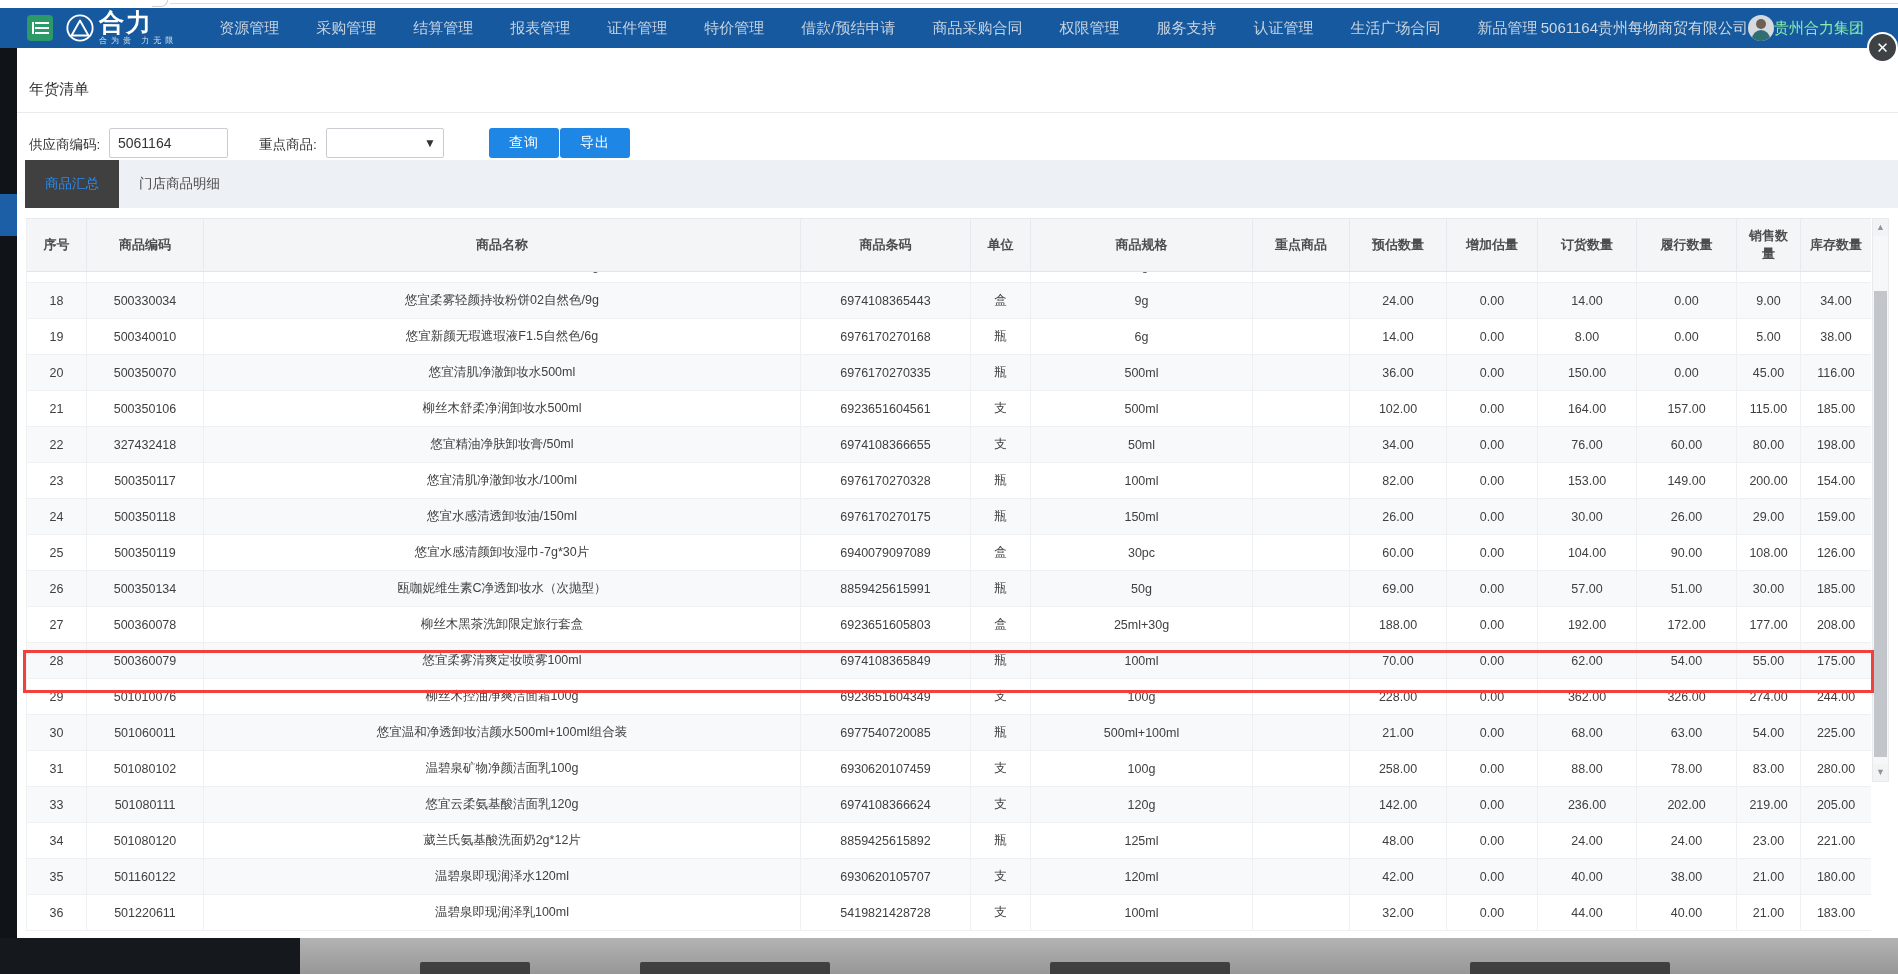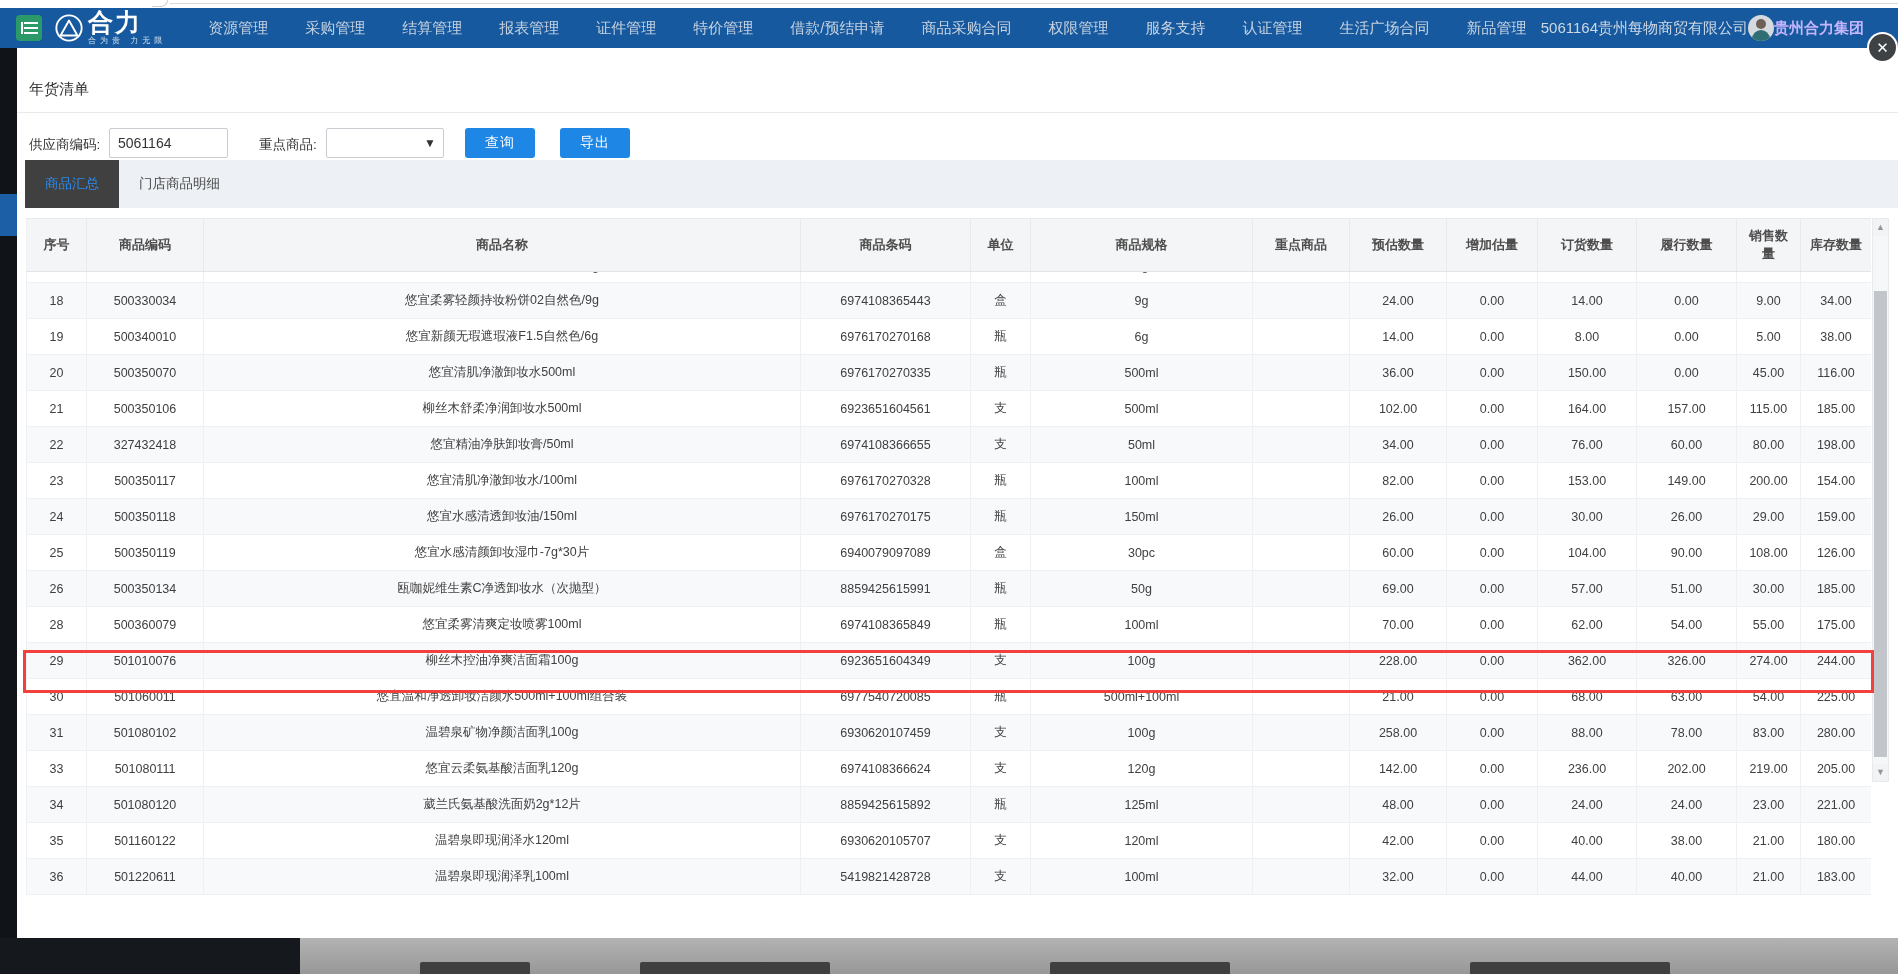--- a/index.html
+++ b/index.html
@@ -8,40 +8,40 @@
          font-family:"Liberation Sans","DejaVu Sans",sans-serif;}
 
   
   .top-strip{position:absolute;left:0;top:0;width:100%;height:8px;background:#fff;z-index:5;}
   .top-strip .edge-line{position:absolute;top:3px;left:170px;right:0;height:1px;background:#d9d9d9;}
   .top-strip .tab-curve{position:absolute;top:0;left:152px;width:16px;height:7px;
         border-right:1px solid #cfcfcf;border-bottom:1px solid #cfcfcf;border-bottom-right-radius:9px;}
 
   
   .navbar{position:absolute;left:0;top:8px;width:100%;height:40px;background:#16599e;
-          display:flex;align-items:center;padding:0 34px 0 16px;z-index:10;}
+          display:flex;align-items:center;padding:0 34px 0 27px;z-index:10;}
   .hamburger{width:26px;height:26px;border-radius:4px;background:#2b9a68;flex:0 0 auto;
              display:flex;flex-direction:column;justify-content:center;align-items:center;gap:3px;
              border:none;cursor:pointer;position:relative;}
   .hamburger i{display:block;width:14px;height:2px;background:#fff;}
   .hamburger::before{content:"";position:absolute;left:5px;top:7px;width:2px;height:12px;background:#fff;}
   .hamburger i{margin-left:4px;}
   .logo{display:flex;align-items:center;margin-left:12px;flex:0 0 auto;}
   .logo svg{display:block;}
   .logo-txt{margin-left:4px;display:flex;flex-direction:column;align-items:flex-start;}
   .brand{color:#fff;font-size:25px;font-weight:800;line-height:24px;letter-spacing:2px;}
   .tagline{color:#cfe0ee;font-size:8px;letter-spacing:4px;margin-top:1px;white-space:nowrap;}
   .nav-menu{display:flex;align-items:center;gap:37px;margin-left:42px;flex:0 0 auto;}
   .nav-item{color:#c7d3e1;font-size:15px;white-space:nowrap;cursor:pointer;}
   .nav-right{margin-left:auto;display:flex;align-items:center;}
   .nav-company{color:#cdd8e4;font-size:15px;white-space:nowrap;}
   .avatar{width:26px;height:26px;border-radius:50%;background:#d4dade;position:relative;overflow:hidden;flex:0 0 auto;}
   .avatar .head{position:absolute;left:8px;top:4px;width:10px;height:10px;border-radius:50%;background:#6e6056;}
   .avatar .body{position:absolute;left:4px;top:15px;width:18px;height:12px;border-radius:9px 9px 0 0;background:#2f6f74;}
-  .nav-user{color:#c4b5fd;font-size:15px;white-space:nowrap;font-weight:bold;}
+  .nav-user{color:#86efac;font-size:15px;white-space:nowrap;}
 
   
   .close-btn{position:absolute;left:1869px;top:34px;width:27px;height:27px;border-radius:50%;
              background:#3f4245;color:#fff;border:none;box-shadow:0 0 0 2px #fff;z-index:60;
              font-size:15px;line-height:25px;text-align:center;cursor:pointer;padding:0;}
 
   
   .left-strip{position:absolute;left:0;top:48px;width:17px;height:890px;background:#101418;}
   .left-strip-blue{position:absolute;left:0;top:194px;width:17px;height:42px;background:#1d5fa6;}
 
@@ -62,21 +62,21 @@
   .lab-supplier{left:12px;}
   .supplier-input{position:absolute;left:92px;top:0;width:119px;height:30px;border:1px solid #c9ccd0;
                   border-radius:2px;font-size:14px;color:#333;padding:0 8px;outline:none;
                   font-family:inherit;}
   .lab-key{left:242px;}
   .select-box{position:absolute;left:309px;top:0;width:118px;height:30px;border:1px solid #c9ccd0;
               border-radius:2px;background:#fff;cursor:pointer;}
   .select-box .chev{position:absolute;right:7px;top:7px;font-size:12px;color:#333;}
   .btn{position:absolute;top:0;height:30px;border:none;border-radius:3px;background:#1e87e5;color:#fff;
        font-size:14px;letter-spacing:1px;cursor:pointer;font-family:inherit;}
-  .btn-query{left:448px;width:70px;}
+  .btn-query{left:472px;width:70px;}
   .btn-export{left:543px;width:70px;}
 
   
   .tabbar{position:absolute;left:8px;top:112px;width:1873px;height:48px;background:#edf0f4;display:flex;}
   .tab{height:48px;display:flex;align-items:center;padding:0 20px;font-size:13.5px;color:#4a4a4a;cursor:pointer;}
   .tab.active{background:#404040;color:#2a8cf0;font-family:Liberation Serif, serif;}
 
   
   .table-wrap{position:absolute;left:9px;top:170px;width:1845px;height:720px;overflow:hidden;}
   table.grid{width:1845px;border-collapse:collapse;table-layout:fixed;
@@ -415,20 +415,35 @@
               <td>50g</td>
               <td></td>
               <td class="ar">69.00</td>
               <td class="ar">0.00</td>
               <td class="ar">57.00</td>
               <td class="ar">51.00</td>
               <td class="ar">30.00</td>
               <td class="ar">185.00</td>
             </tr>
             <tr>
+              <td>27</td>
+              <td>500360078</td>
+              <td>柳丝木黑茶洗卸限定旅行套盒</td>
+              <td class="bc">6923651605803</td>
+              <td>盒</td>
+              <td>25ml+30g</td>
+              <td></td>
+              <td class="ar">188.00</td>
+              <td class="ar">0.00</td>
+              <td class="ar">192.00</td>
+              <td class="ar">172.00</td>
+              <td class="ar">177.00</td>
+              <td class="ar">208.00</td>
+            </tr>
+            <tr>
               <td>28</td>
               <td>500360079</td>
               <td>悠宜柔雾清爽定妆喷雾100ml</td>
               <td class="bc">6974108365849</td>
               <td>瓶</td>
               <td>100ml</td>
               <td></td>
               <td class="ar">70.00</td>
               <td class="ar">0.00</td>
               <td class="ar">62.00</td>

